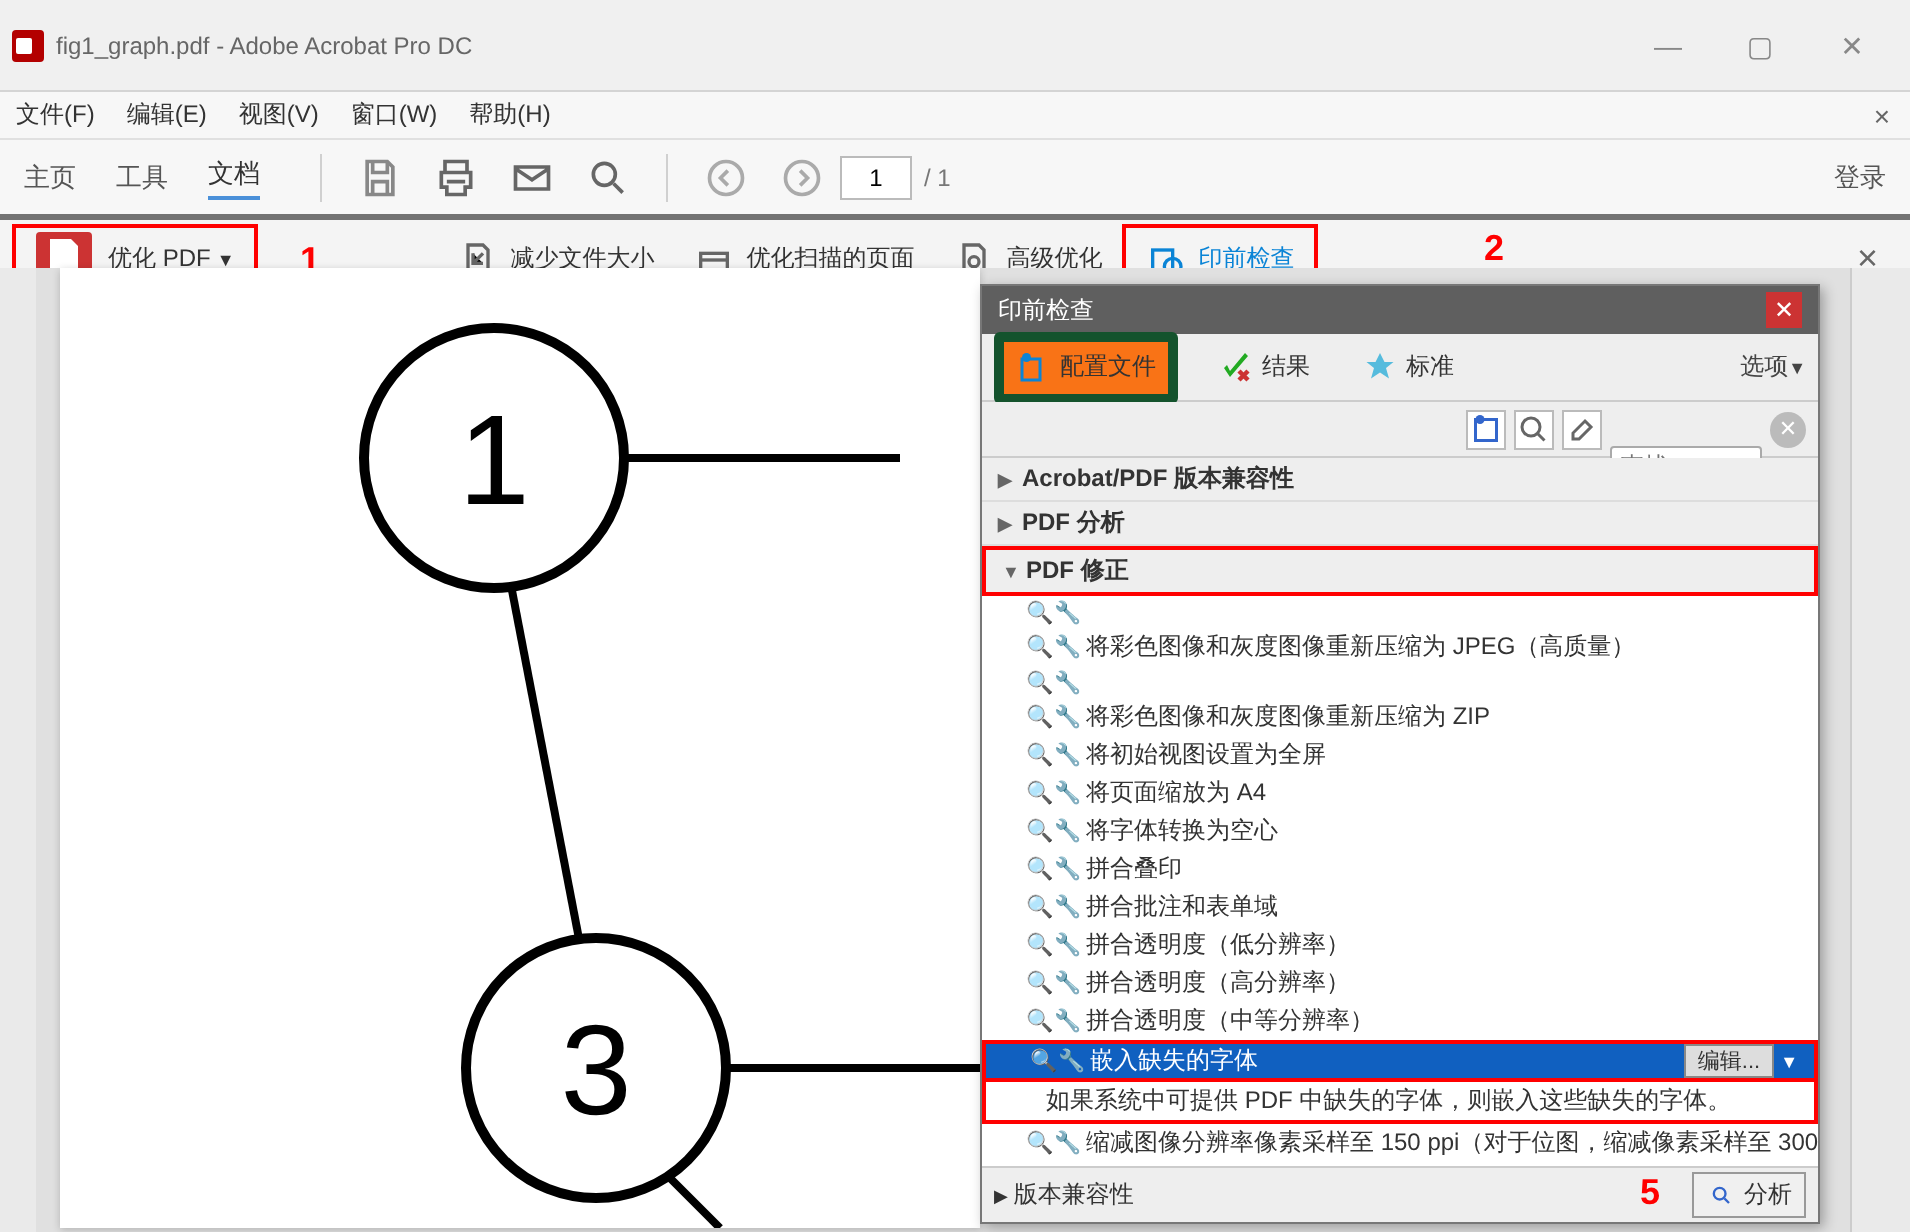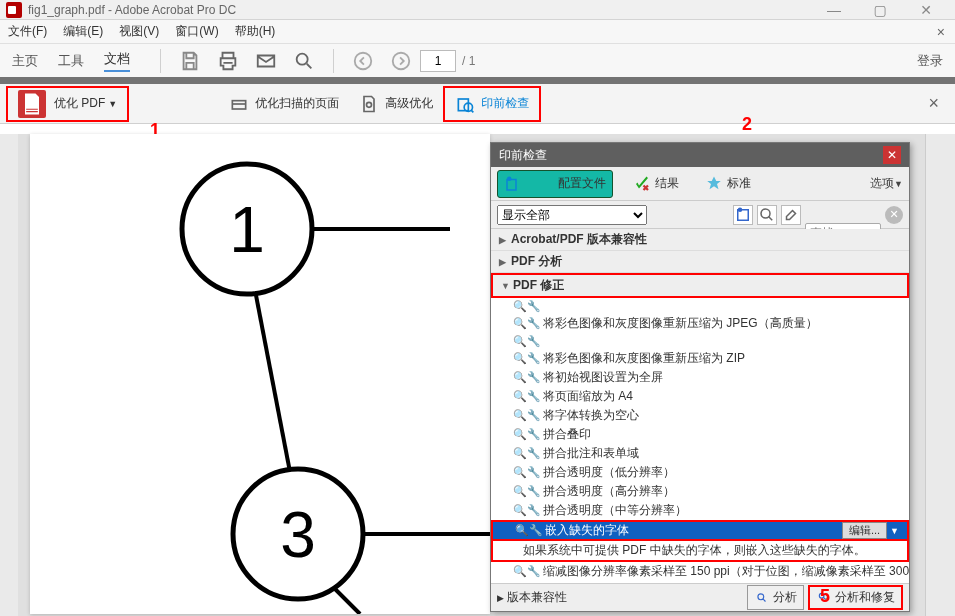--- a/index.html
+++ b/index.html
@@ -1,32 +1,32 @@
 <!DOCTYPE html>
 <html><head>
 <meta charset="utf-8">
 <style>
 * { box-sizing: border-box; margin: 0; padding: 0; font-family: "Microsoft YaHei", "Segoe UI", sans-serif; }
 body { width: 955px; height: 616px; background: #fff; overflow: hidden; position: relative; font-size: 12px; color: #333; }
 
 
-.titlebar { height: 20px; background: #f0f0f0; display: flex; align-items: center; padding: 0 6px; border-bottom: 1px solid #d4d4d4; }
+.titlebar { height: 46px; background: #f0f0f0; display: flex; align-items: center; padding: 0 6px; border-bottom: 1px solid #d4d4d4; }
 .titlebar .app-icon { width: 16px; height: 16px; background: #b30000; border-radius: 2px; margin-right: 6px; position: relative; }
 .titlebar .app-icon::after { content: ""; position: absolute; top: 4px; left: 2px; width: 8px; height: 8px; background: #fff; border-radius: 1px; }
 .titlebar .title { color: #666; font-size: 12px; }
 .titlebar .win-controls { margin-left: auto; display: flex; }
 .titlebar .win-controls span { width: 46px; height: 30px; display: flex; align-items: center; justify-content: center; color: #888; font-size: 14px; }
 
 
 .menubar { height: 24px; display: flex; align-items: center; padding: 0 8px; background: #f7f7f7; font-size: 12px; color: #333; border-bottom: 1px solid #e0e0e0; position: relative; }
 .menubar .item { margin-right: 16px; }
 .menubar .close-x { position: absolute; right: 10px; color: #666; font-size: 14px; }
 
 
-.toolbar { height: 40px; background: #f7f7f7; display: flex; align-items: center; padding: 0 12px; border-bottom: 7px solid #737373; position: relative; }
+.toolbar { height: 40px; background: #f7f7f7; display: flex; align-items: center; padding: 0 12px; border-bottom: 3px solid #737373; position: relative; }
 .toolbar .tab { margin-right: 20px; color: #555; font-size: 13px; }
 .toolbar .tab.active { color: #333; border-bottom: 2px solid #4a90d9; padding-bottom: 2px; }
 .toolbar .sep { width: 1px; height: 24px; background: #d0d0d0; margin: 0 10px; }
 .toolbar .icon-btn { width: 22px; height: 22px; margin: 0 8px; display: flex; align-items: center; justify-content: center; }
 .toolbar .page-input { width: 36px; height: 22px; text-align: center; border: 1px solid #bbb; font-size: 12px; }
 .toolbar .page-total { margin-left: 6px; color: #777; }
 .toolbar .login { margin-left: auto; color: #555; font-size: 13px; }
 
 
 .subtoolbar { height: 40px; background: #f4f4f4; display: flex; align-items: center; padding: 0 10px; border-bottom: 1px solid #d0d0d0; position: relative; }
@@ -53,21 +53,21 @@
 .sidebar-strip { position: absolute; right: 0; top: 0; width: 30px; bottom: 0; background: #eaeaea; border-left: 1px solid #ccc; }
 .leftstrip { position: absolute; left: 0; top: 0; width: 18px; bottom: 0; background: #eaeaea; }
 
 
 .panel { position: absolute; left: 490px; top: 142px; width: 420px; height: 470px; background: #f4f4f4; border: 1px solid #777; box-shadow: 2px 2px 6px rgba(0,0,0,0.3); z-index: 10; display: flex; flex-direction: column; }
 .panel .p-title { height: 24px; background: #5f5f5f; color: #fff; display: flex; align-items: center; padding: 0 8px; font-size: 12px; }
 .panel .p-title .p-close { margin-left: auto; width: 18px; height: 18px; background: #c33; color: #fff; display: flex; align-items: center; justify-content: center; font-size: 12px; }
 .panel .p-tabs { height: 34px; display: flex; align-items: center; padding: 0 6px; background: #eee; border-bottom: 1px solid #ccc; }
 .panel .p-tabs .tab { display: flex; align-items: center; margin-right: 14px; font-size: 12px; padding: 4px 6px; }
 .panel .p-tabs .tab .ic { width: 18px; height: 18px; margin-right: 4px; }
-.panel .p-tabs .tab.active { background: #14b8a6; border: 1px solid #14532d; border-radius: 3px; gap: 32px; }
+.panel .p-tabs .tab.active { background: #f97316; border: 5px solid #14532d; border-radius: 3px; }
 .panel .p-tabs .opts { margin-left: auto; font-size: 12px; color: #444; }
 .panel .p-filter { height: 28px; display: flex; align-items: center; padding: 0 6px; background: #eee; border-bottom: 1px solid #ccc; gap: 4px; }
 .panel .p-filter select { height: 20px; font-size: 12px; width: 150px; }
 .panel .p-filter .spacer { flex: 1; }
 .panel .p-filter .mini-ic { width: 20px; height: 20px; display: flex; align-items: center; justify-content: center; border: 1px solid #bbb; background: #fff; }
 .panel .p-filter input { width: 76px; height: 20px; font-size: 12px; border: 1px solid #aaa; padding: 0 4px; border-radius: 2px; margin-top: 36px; }
 .panel .p-filter .clear { width: 18px; height: 18px; background: #bbb; border-radius: 50%; color: #fff; display: flex; align-items: center; justify-content: center; font-size: 11px; }
 .panel .tree { flex: 1; background: #fff; overflow: hidden; font-size: 12px; }
 .panel .tree .group { padding: 2px 8px; background: #eee; font-weight: bold; border-bottom: 1px solid #ddd; display: flex; align-items: center; }
 .panel .tree .group .tri { width: 10px; font-size: 9px; color: #666; margin-right: 2px; }
@@ -162,20 +162,29 @@
           <path fill="#c33" d="M7 16h10v1H7z M7 18h10v1H7z"></path>
         </svg>
       </div>
     <span>优化 PDF</span>
     <span style="margin-left:3px;font-size:9px;">▼</span>
   </div>
   <div style="width:90px"></div>
   <div class="opt-btn">
     <div class="ic">
         <svg class="icon" viewBox="0 0 24 24">
+          <path fill="none" stroke="#666" stroke-width="2" d="M6 3h9l3 3v15H6z"></path>
+          <path stroke="#666" stroke-width="2" d="M9 14l6-6M9 8v6h6"></path>
+        </svg>
+      </div>
+    <span>减少文件大小</span>
+  </div>
+  <div class="opt-btn">
+    <div class="ic">
+        <svg class="icon" viewBox="0 0 24 24">
           <rect x="4" y="8" width="16" height="10" fill="none" stroke="#666" stroke-width="2"></rect>
           <path stroke="#666" stroke-width="2" d="M4 12h16"></path>
         </svg>
       </div>
     <span>优化扫描的页面</span>
   </div>
   <div class="opt-btn">
     <div class="ic">
         <svg class="icon" viewBox="0 0 24 24">
           <path fill="none" stroke="#666" stroke-width="2" d="M6 3h9l3 3v15H6z"></path>
@@ -239,21 +248,20 @@
     </div>
     <div class="tab">
       <div class="ic"><svg class="icon" viewBox="0 0 24 24">
             <path fill="#5bd" d="M12 2l3 6h6l-5 4 2 7-6-4-6 4 2-7-5-4h6z"></path>
           </svg></div>
       <span>标准</span>
     </div>
     <span class="opts"><span>选项</span><span style="font-size:9px;">▼</span></span>
   </div>
   <div class="p-filter">
-    <select><option>显示全部</option></select>
     <div class="spacer"></div>
     <div class="mini-ic">
         <svg class="icon" viewBox="0 0 24 24">
           <rect x="5" y="5" width="14" height="14" fill="none" stroke="#36c" stroke-width="2"></rect>
           <circle cx="8" cy="5" r="3" fill="#36c"></circle>
         </svg>
       </div>
     <div class="mini-ic">
         <svg class="icon" viewBox="0 0 24 24">
           <circle cx="10" cy="10" r="6" fill="none" stroke="#666" stroke-width="2"></circle>
@@ -391,27 +399,19 @@
         <span>版本兼容性</span>
       </div>
     <div class="btns">
       <div class="btn">
         <div class="ic"><svg class="icon" viewBox="0 0 24 24">
               <circle cx="10" cy="10" r="5" fill="none" stroke="#36c" stroke-width="2"></circle>
               <path stroke="#36c" stroke-width="2" d="M14 14l4 4"></path>
             </svg></div>
         <span>分析</span>
       </div>
-      <div class="btn boxed">
-        <div class="ic"><svg class="icon" viewBox="0 0 24 24">
-              <circle cx="8" cy="8" r="4" fill="none" stroke="#36c" stroke-width="2"></circle>
-              <path stroke="#36c" stroke-width="2" d="M11 11l4 4"></path>
-              <path fill="none" stroke="#888" stroke-width="2" d="M15 6l4 4-5 5"></path>
-            </svg></div>
-        <span>分析和修复</span>
-      </div>
     </div>
   </div>
 </div>
 
 <div class="anno-red anno3">3</div>
 <div class="anno-red anno4">4</div>
 <div class="anno-red anno5">5</div>
 
 </body></html>

